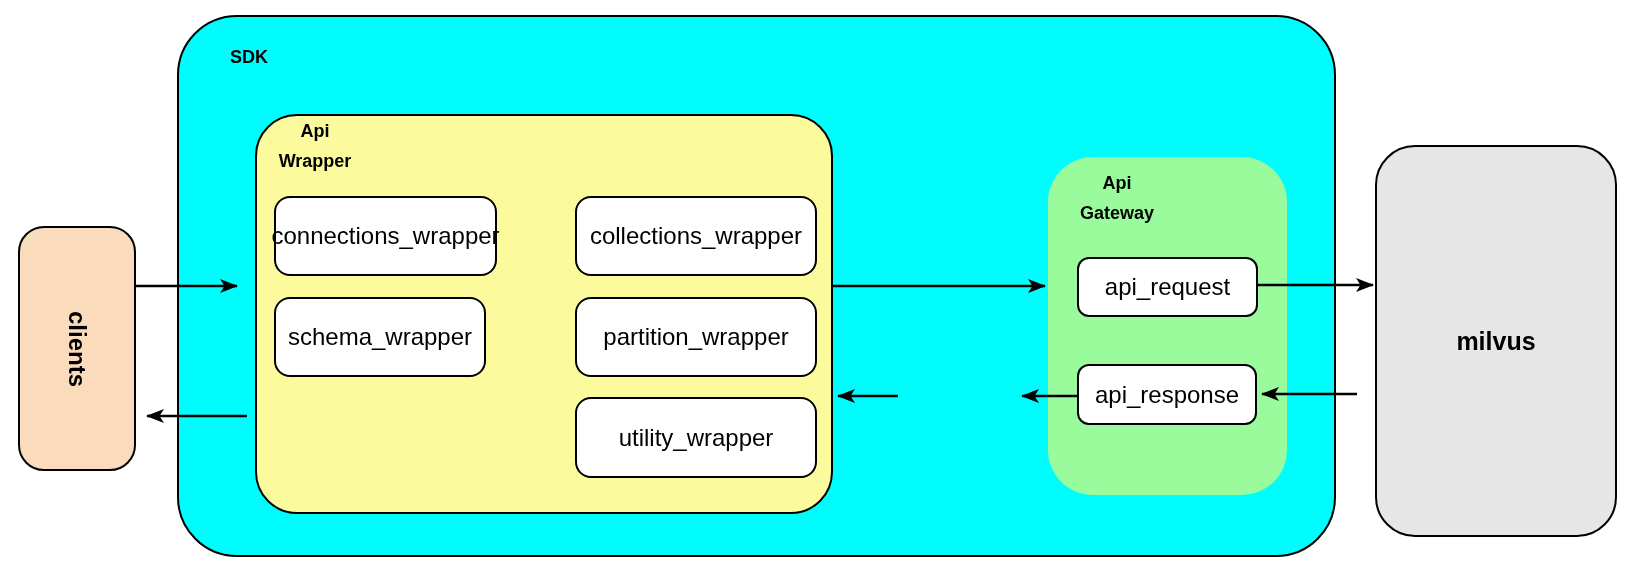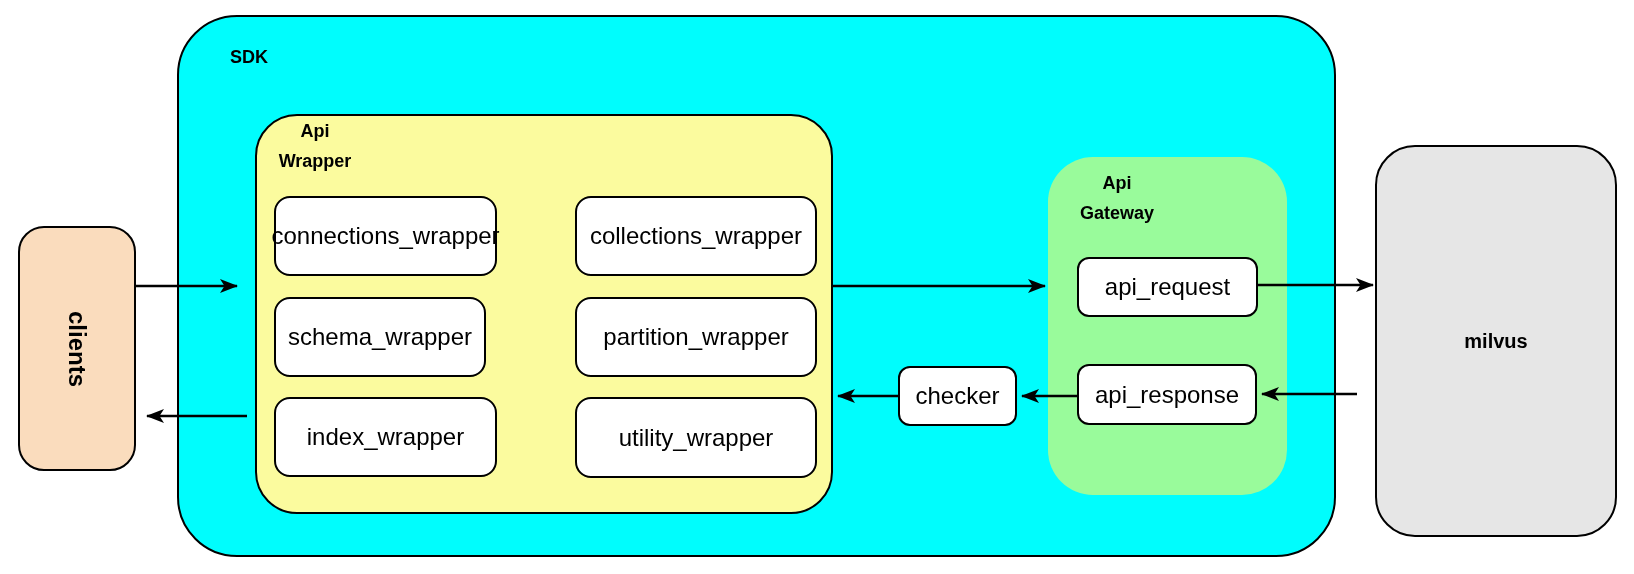--- a/index.html
+++ b/index.html
@@ -9,21 +9,21 @@
 
   .box{position:absolute;box-sizing:border-box;border:2.5px solid #000;}
   .noborder{border:none;}
   .center{display:flex;align-items:center;justify-content:center;}
 
   
   #sdk        {left:177px; top:15px;  width:1159px;height:542px;border-radius:60px;background:#00FDFD;}
   #apiWrapper {left:255px; top:114px; width:578px; height:400px;border-radius:42px;background:#FBFB9E;}
   #apiGateway {left:1048px;top:157px; width:239px; height:338px;border-radius:45px;background:#99FB9B;}
   #clients    {left:18px;  top:226px; width:118px; height:245px;border-radius:26px;background:#FADCBD;}
-  #milvus     {left:1375px;top:145px; width:242px; height:392px;border-radius:40px;background:#E6E6E6;font-weight:bold;font-size:20px;}
+  #milvus     {left:1375px;top:145px; width:242px; height:392px;border-radius:40px;background:#E6E6E6;font-weight:bold;font-size:25px;}
 
   
   .hdr{position:absolute;font-weight:bold;font-size:18px;line-height:30px;white-space:pre-line;text-align:center;}
   #sdkLabel    {left:230px; top:42px;}
   #wrapperLabel{left:259px; top:116px;width:112px;}
   #gatewayLabel{left:1061px;top:168px;width:112px;}
 
   
   .module{background:#ffffff;border-radius:16px;font-size:24px;}
   #m0{left:274px;top:196px;width:223px;height:80px;align-items:center;}
@@ -65,37 +65,31 @@
   </div>
   <div id="m1" class="box module center">
     <span>collections_wrapper</span>
   </div>
   <div id="m2" class="box module center">
     <span>schema_wrapper</span>
   </div>
   <div id="m3" class="box module center">
     <span>partition_wrapper</span>
   </div>
-  <div id="m4" class="box module center">
-    <span>index_wrapper</span>
-  </div>
   <div id="m5" class="box module center">
     <span>utility_wrapper</span>
   </div>
 
   <div id="apiResponse" class="box module center">
     <span>api_response</span>
   </div>
   <div id="apiRequest" class="box module center">
     <span>api_request</span>
   </div>
 
-  <div id="checker" class="box module center">
-    <span>checker</span>
-  </div>
 
   <div id="clients" class="box center">
     <span>clients</span>
   </div>
 
   <div id="milvus" class="box center">
     <span>milvus</span>
   </div>
 
   <svg id="arrows" viewBox="0 0 1634 574" xmlns="http://www.w3.org/2000/svg">

